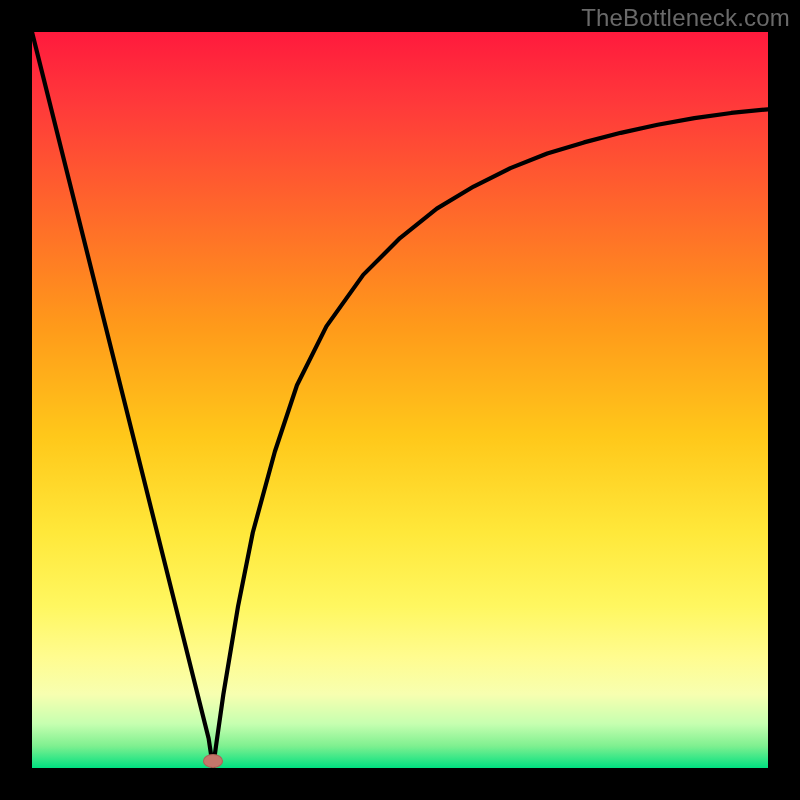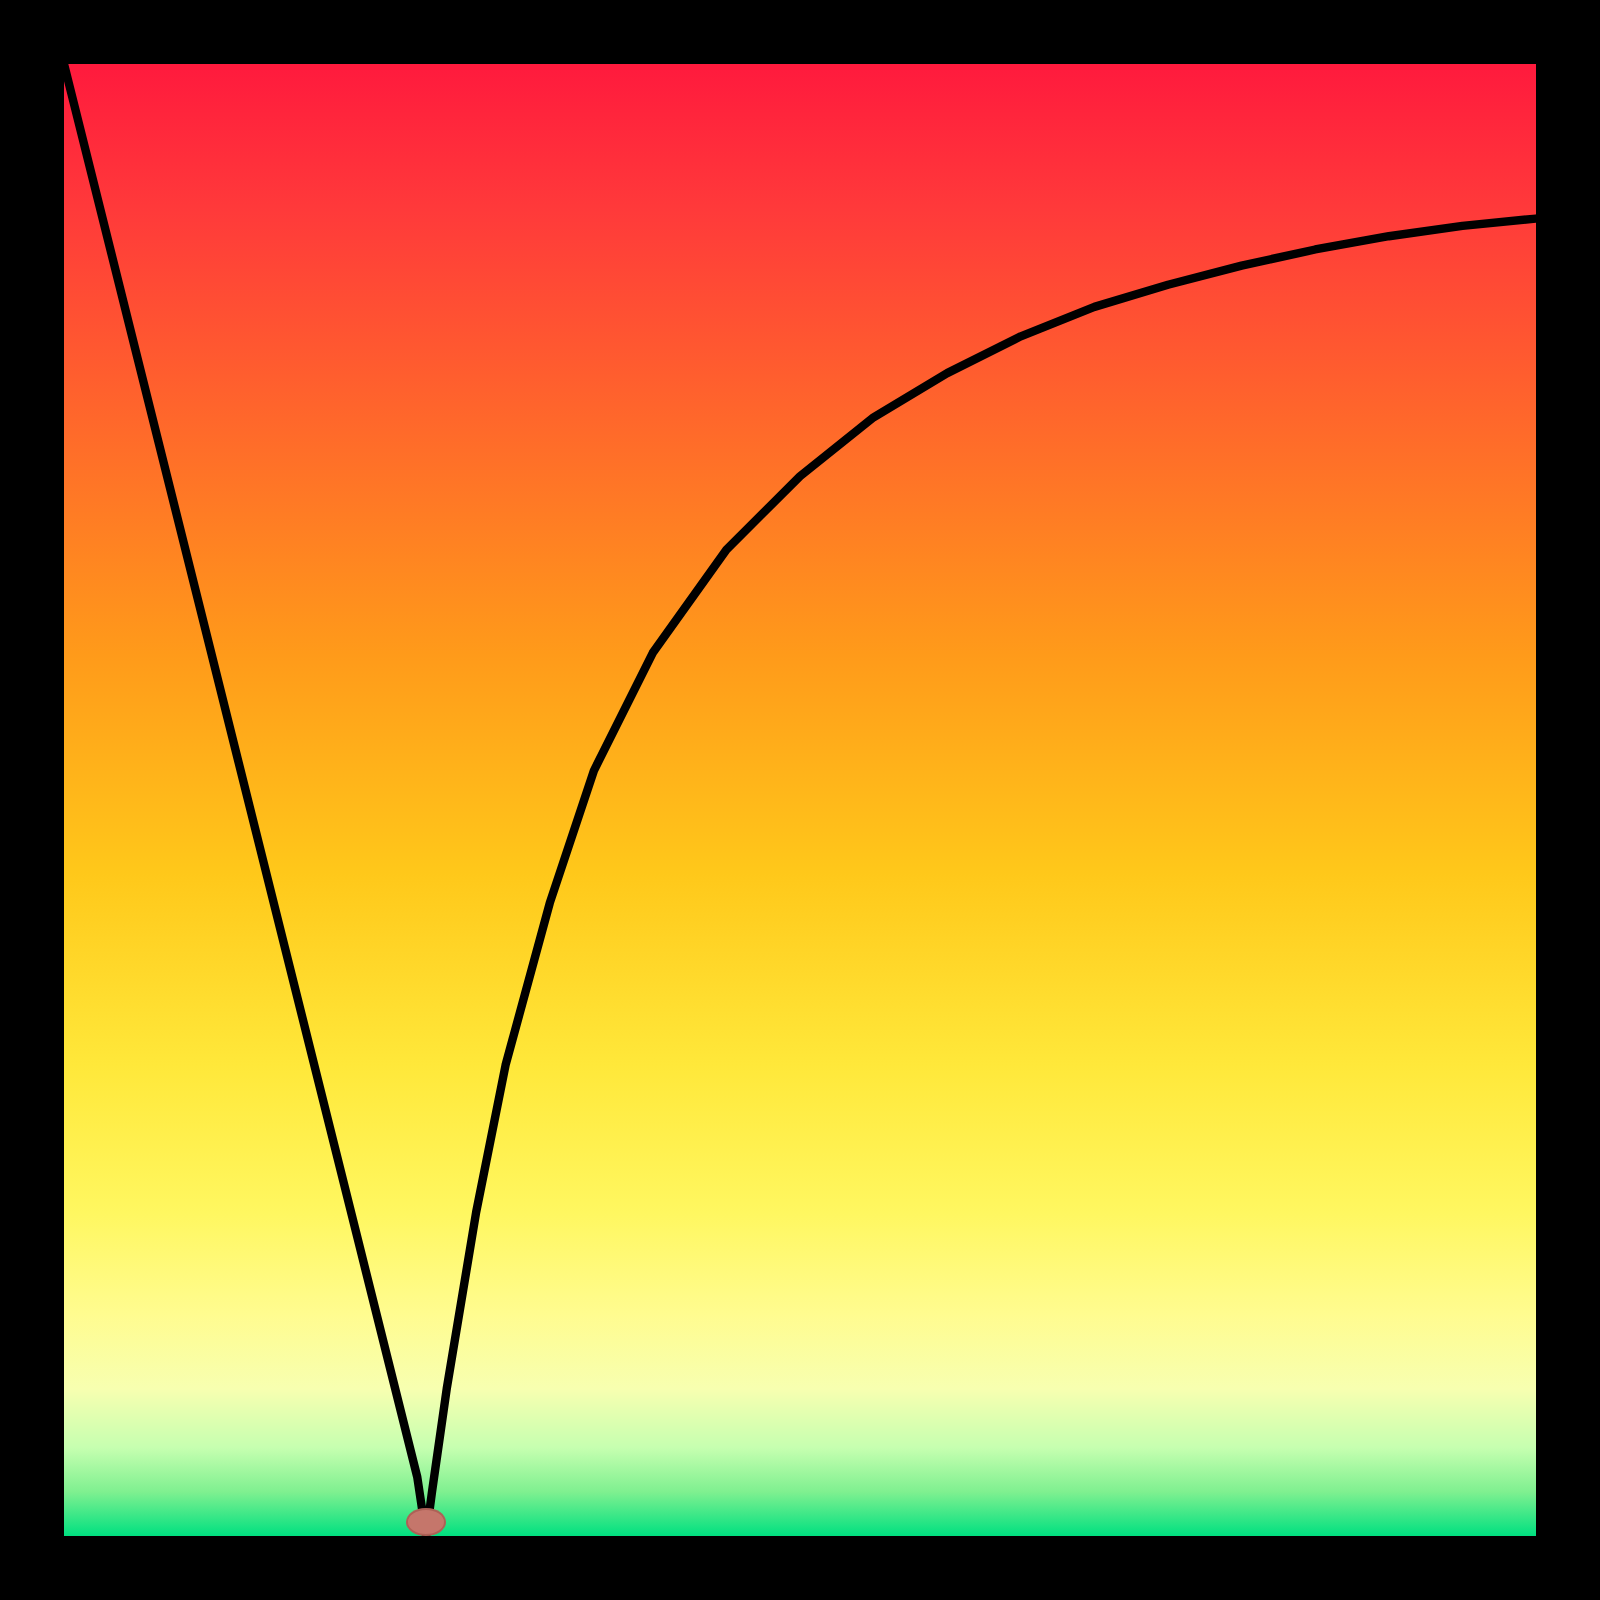--- a/index.html
+++ b/index.html
@@ -69,13 +69,14 @@
 
 <div class="frame">
 
   <div class="plot">
     <svg class="curve" viewBox="0 0 736 736" preserveAspectRatio="none">
       <path id="curve-path" fill="none" stroke="#000" stroke-width="4.2" stroke-linecap="round" stroke-linejoin="round" d="M0.00 0.00 L36.80 147.20 L73.60 294.40 L110.40 441.60 L147.20 588.80 L161.92 647.68 L176.64 706.56 L181.06 736.00 L184.00 713.92 L191.36 662.40 L206.08 574.08 L220.80 500.48 L242.88 419.52 L264.96 353.28 L294.40 294.40 L331.20 242.88 L368.00 206.08 L404.80 176.64 L441.60 154.56 L478.40 136.16 L515.20 121.44 L552.00 110.40 L588.80 100.83 L625.60 92.74 L662.40 86.11 L699.20 80.96 L736.00 77.28"></path>
     </svg>
     <div class="marker" id="min-marker" style="left: 181.056px; top: 728.64px; background: rgb(197, 118, 107);"></div>
   </div>
 
+  <div class="watermark">TheBottleneck.com</div>
 </div>
 
 </body></html>

